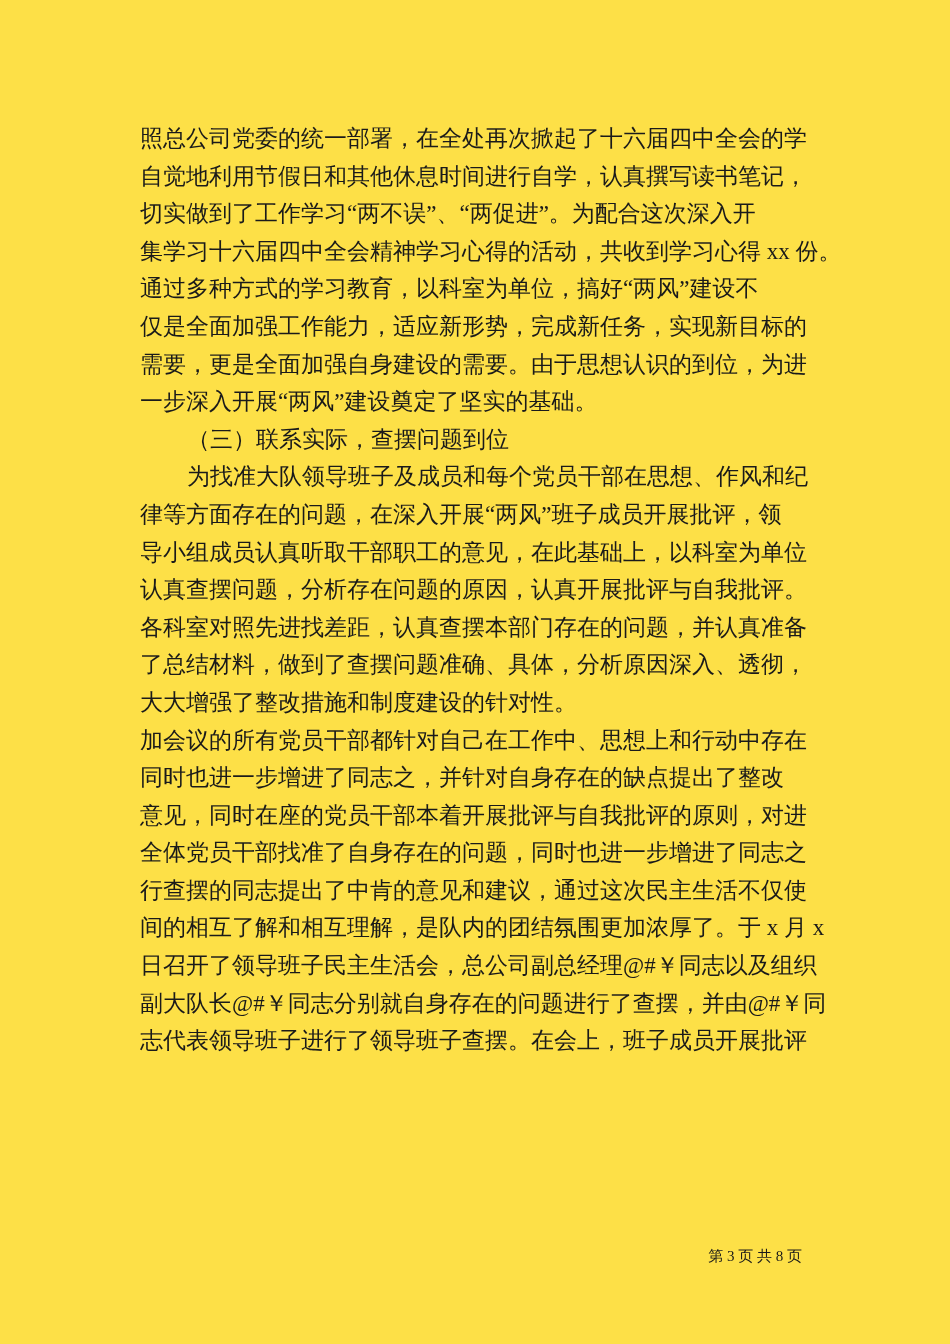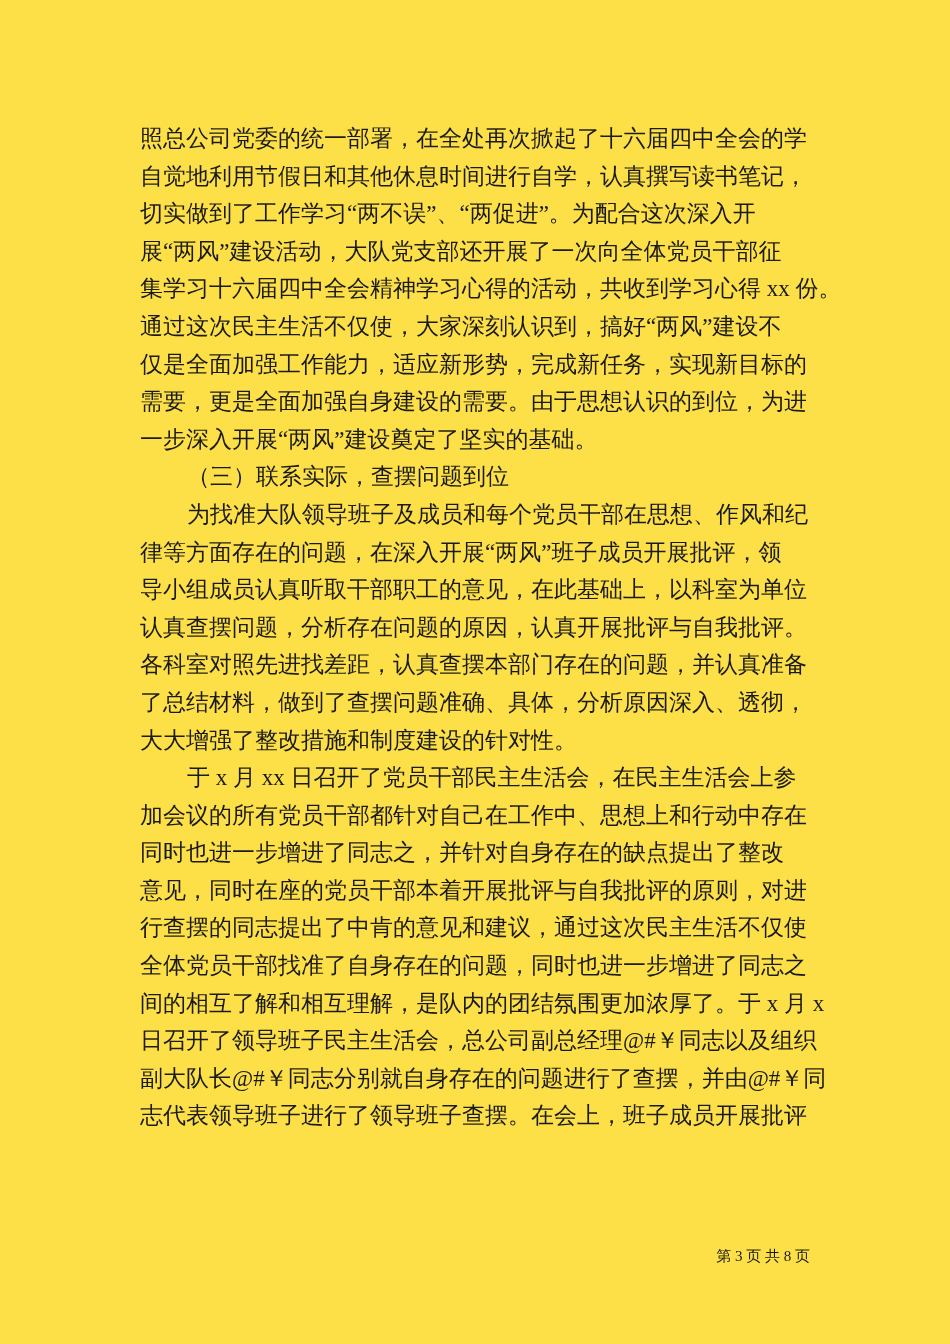--- a/index.html
+++ b/index.html
@@ -28,56 +28,54 @@
     line-height: 37.6px;
     white-space: pre;
     overflow: visible;
   }
   .line.indent {
     padding-left: 47px;
   }
   .page-footer {
     position: absolute;
     top: 1247px;
-    right: 140px;
+    right: 148px;
     font-size: 15px;
     line-height: 18px;
     color: #1a1a1a;
     text-align: right;
   }
 </style>
 </head>
 <body>
 
 <div class="page">
   <div class="doc-body">
 
   <div class="line">照总公司党委的统一部署，在全处再次掀起了十六届四中全会的学</div>
       <div class="line">自觉地利用节假日和其他休息时间进行自学，认真撰写读书笔记，</div>
       <div class="line">切实做到了工作学习“两不误”、“两促进”。为配合这次深入开</div>
-      <div class="line">展“两风”建设活动，大队党支部还开展了一次向全体党员干部征</div>
       <div class="line">集学习十六届四中全会精神学习心得的活动，共收到学习心得 xx 份。</div>
-      <div class="line">通过这次民主生活不仅使，大家深刻认识到，搞好“两风”建设不</div>
+      <div class="line">通过多种方式的学习教育，以科室为单位，搞好“两风”建设不</div>
       <div class="line">仅是全面加强工作能力，适应新形势，完成新任务，实现新目标的</div>
       <div class="line">需要，更是全面加强自身建设的需要。由于思想认识的到位，为进</div>
       <div class="line">一步深入开展“两风”建设奠定了坚实的基础。</div>
       <div class="line indent">（三）联系实际，查摆问题到位</div>
       <div class="line indent">为找准大队领导班子及成员和每个党员干部在思想、作风和纪</div>
       <div class="line">律等方面存在的问题，在深入开展“两风”班子成员开展批评，领</div>
       <div class="line">导小组成员认真听取干部职工的意见，在此基础上，以科室为单位</div>
       <div class="line">认真查摆问题，分析存在问题的原因，认真开展批评与自我批评。</div>
       <div class="line">各科室对照先进找差距，认真查摆本部门存在的问题，并认真准备</div>
       <div class="line">了总结材料，做到了查摆问题准确、具体，分析原因深入、透彻，</div>
       <div class="line">大大增强了整改措施和制度建设的针对性。</div>
-      <div class="line indent">于 x 月 xx 日召开了党员干部民主生活会，在民主生活会上参</div>
       <div class="line">加会议的所有党员干部都针对自己在工作中、思想上和行动中存在</div>
       <div class="line">同时也进一步增进了同志之，并针对自身存在的缺点提出了整改</div>
       <div class="line">意见，同时在座的党员干部本着开展批评与自我批评的原则，对进</div>
+      <div class="line">全体党员干部找准了自身存在的问题，同时也进一步增进了同志之</div>
       <div class="line">行查摆的同志提出了中肯的意见和建议，通过这次民主生活不仅使</div>
-      <div class="line">全体党员干部找准了自身存在的问题，同时也进一步增进了同志之</div>
       <div class="line">间的相互了解和相互理解，是队内的团结氛围更加浓厚了。于 x 月 x</div>
       <div class="line">日召开了领导班子民主生活会，总公司副总经理@#￥同志以及组织</div>
       <div class="line">副大队长@#￥同志分别就自身存在的问题进行了查摆，并由@#￥同</div>
       <div class="line">志代表领导班子进行了领导班子查摆。在会上，班子成员开展批评</div>
     </div>
   <div class="page-footer">
     <span>第 3 页 共 8 页</span>
   </div>
 </div>
 

